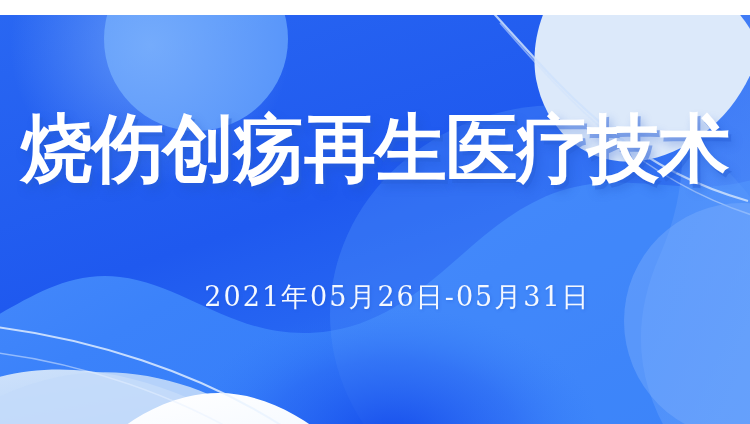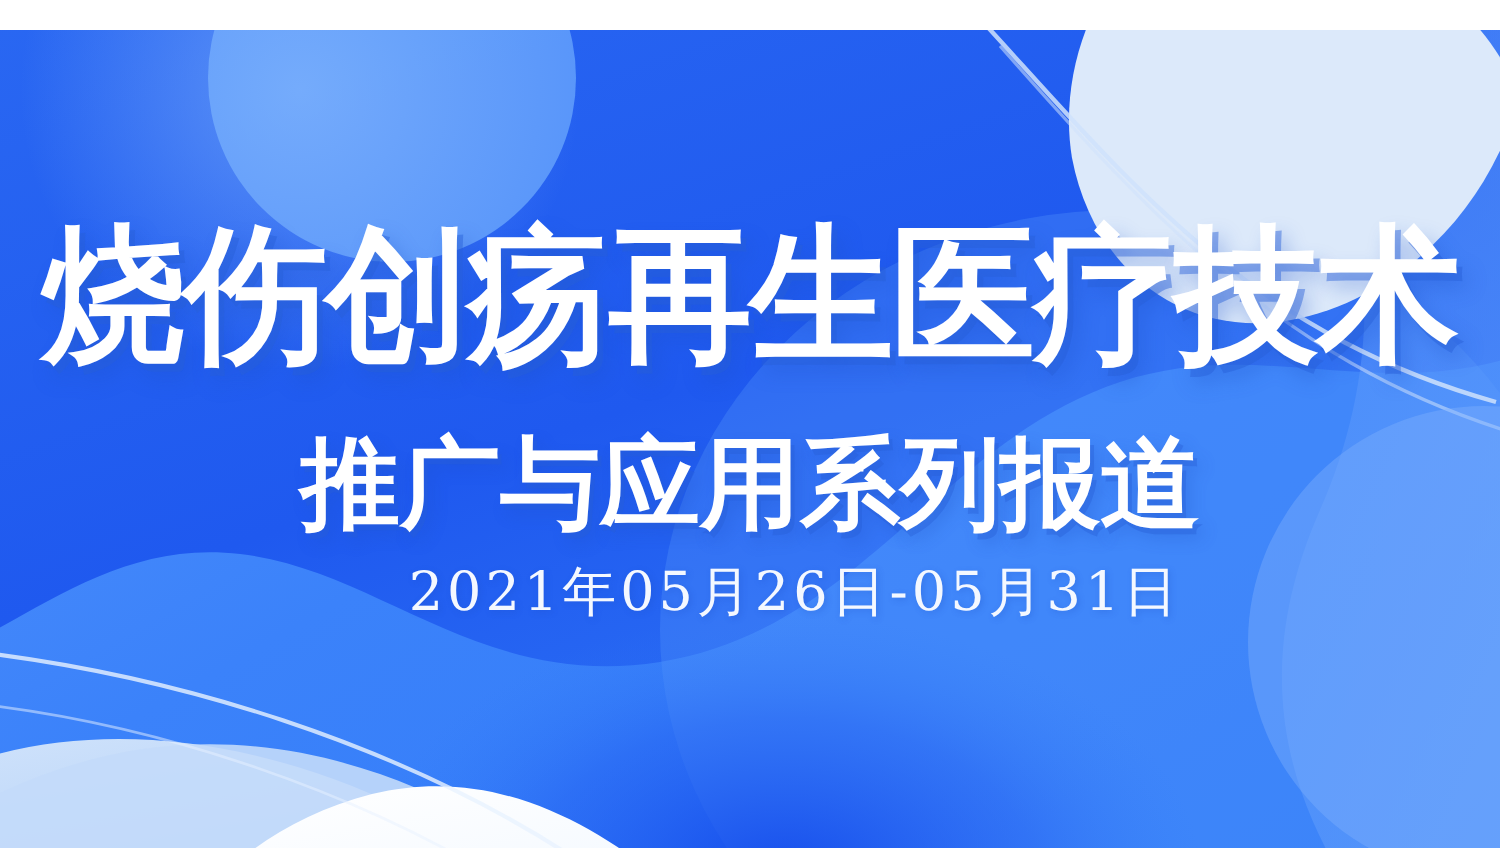--- a/index.html
+++ b/index.html
@@ -175,18 +175,17 @@
       <path d="M -20,310 C 90,322 200,358 284,412
                C 322,436 360,456 400,466" fill="none" stroke="#e8f2ff" stroke-width="2" opacity="0.80"></path>
       <path d="M -20,336 C 80,346 182,382 258,430
                C 292,450 330,464 366,470" fill="none" stroke="#e8f2ff" stroke-width="1.4" opacity="0.50"></path>
     </g>
   </svg>
 
   <div class="text-layer">
     <h1 id="main-title">烧伤创疡再生医疗技术</h1>
 
-    <h2 id="sub-title">推广与应用系列报道</h2>
 
     <p id="date-range">2021年05月26日-05月31日</p>
   </div>
 
 </div>
 
 </body></html>

